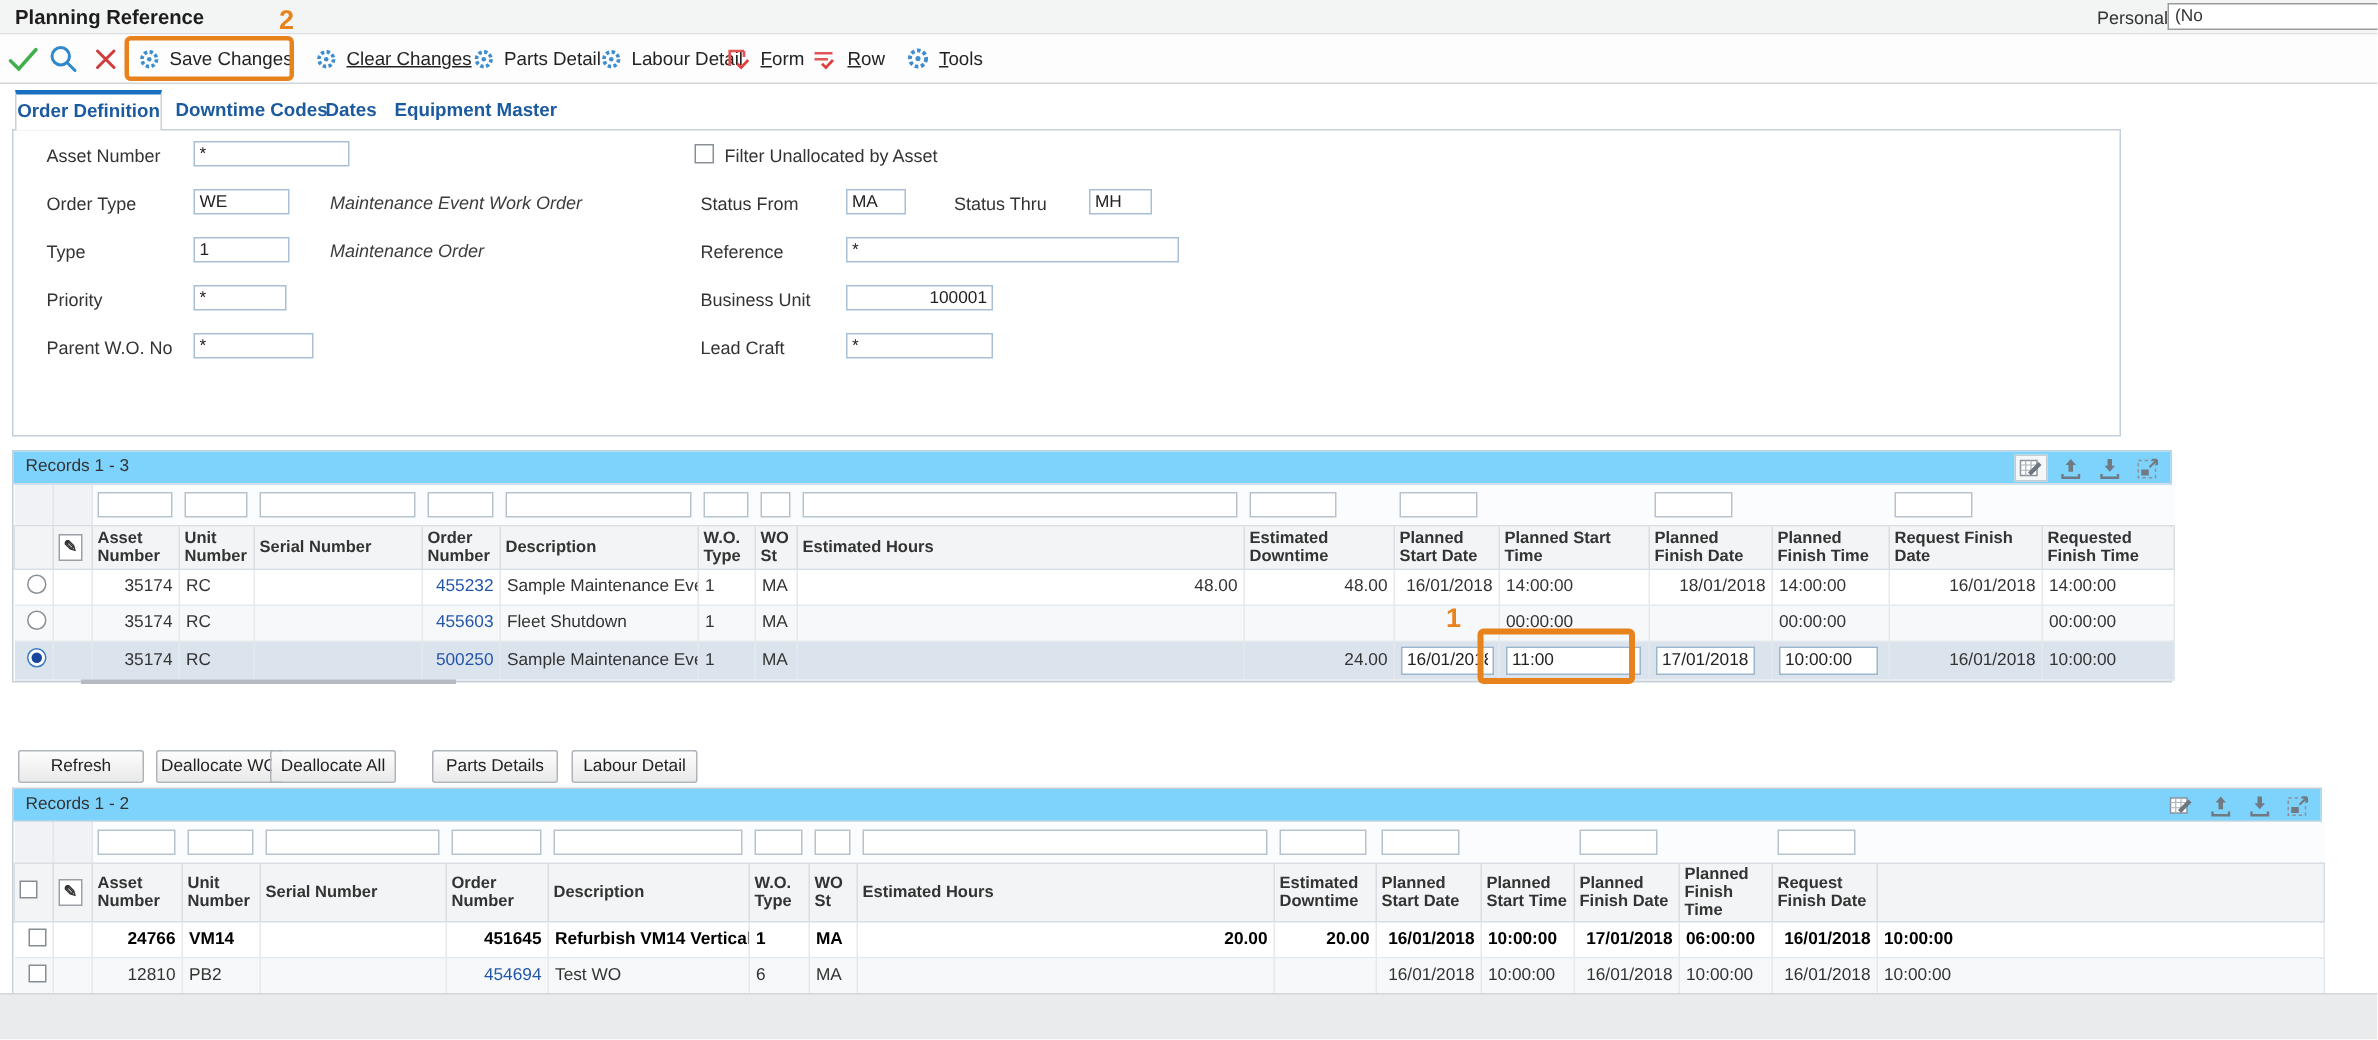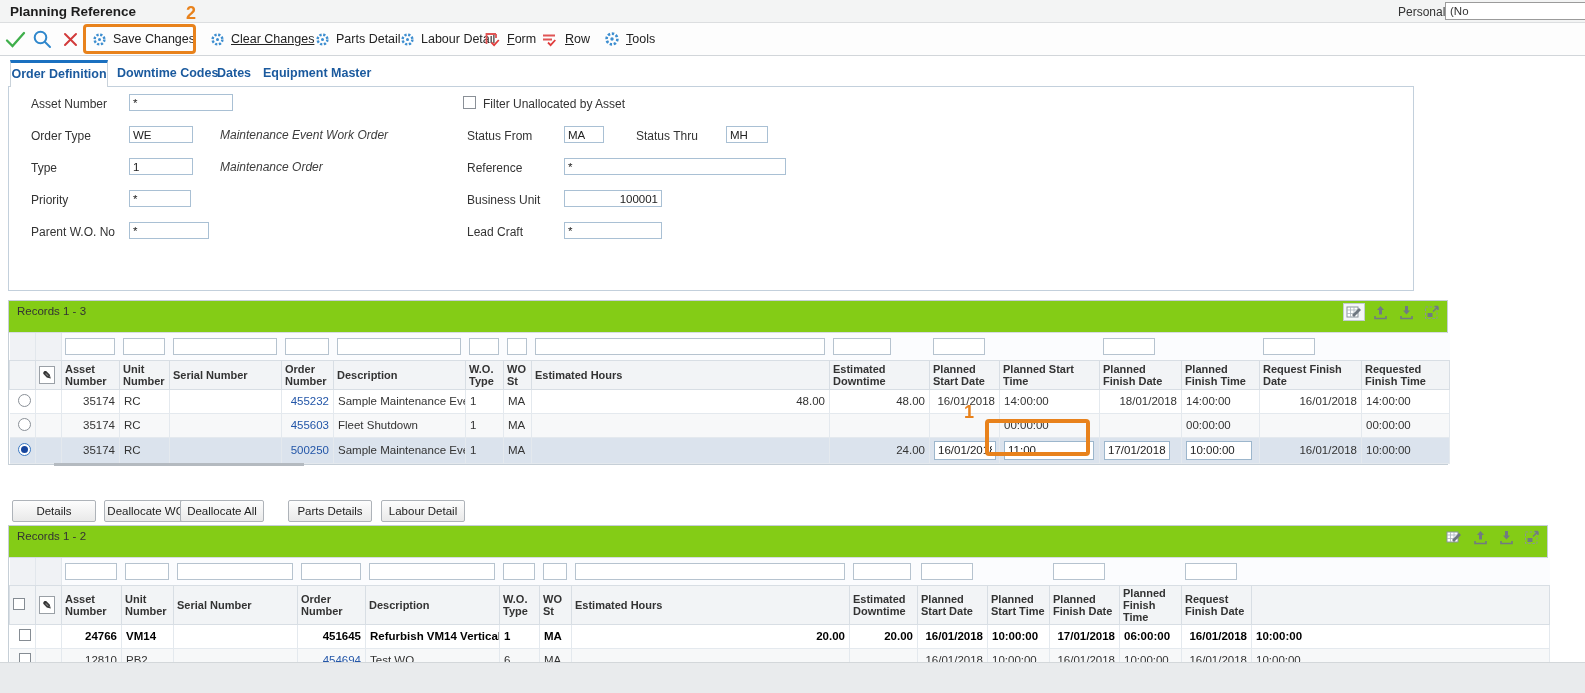--- a/index.html
+++ b/index.html
@@ -44,21 +44,21 @@
   .flabel { position:absolute; font-size:12px; color:#333; white-space:nowrap; }
   .fdesc  { position:absolute; font-size:12px; color:#3c3c3c; font-style:italic; white-space:nowrap; }
   .finp {
     position:absolute; height:17px; border:1px solid #a9c0d4; background:#fff;
     font-family:"Liberation Sans", sans-serif; font-size:11.5px; color:#222; padding:0 3px;
   }
   .fcheck { position:absolute; width:13px; height:13px; border:1px solid #8a9097; background:#fff; }
   
   .grid { position:absolute; border:1px solid #c6cfd7; background:#fff; }
   .grid-titlebar {
-    height:32px; background:#84cc16; border-bottom:1px solid #d6dce2;
+    height:22px; background:#7dd3fc; border-bottom:1px solid #d6dce2;
     font-size:11.5px; color:#333; padding:4px 6px 0 8px; position:relative;
   }
   .grid-icons { position:absolute; right:4px; top:2px; display:flex; align-items:center; gap:4px; }
   .gicon-btn { display:inline-flex; align-items:center; justify-content:center; width:22px; height:18px; }
   .gicon-btn.boxed { border:1px solid #c3cbd2; background:#f4f6f8; }
   table.gridtbl { border-collapse:collapse; table-layout:fixed; width:100%; font-size:11.5px; }
   .gridtbl td, .gridtbl th { overflow:hidden; white-space:nowrap; vertical-align:middle; }
   tr.qbe { height:27px; background:#fbfcfe; }
   tr.qbe td { border-bottom:1px solid #d8dee4; padding:0; }
   tr.qbe td.selqbe { background:#f0f2f5; border-right:1px solid #e2e7ec; }
@@ -373,21 +373,21 @@
       <td><input class="cell-inp" style="width: 66px;" value="17/01/2018"></td>
       <td><input class="cell-inp" style="width: 66px;" value="10:00:00"></td>
       <td class="num">16/01/2018</td>
       <td>10:00:00</td>
     </tr>
   </tbody>
     </table>
   <div class="hscroll"></div>
 </div>
 
-<button class="abtn" style="left:12px;">Details</button>
+<button class="abtn" style="left:12px;">Refresh</button>
 <button class="abtn" style="left:104px;">Deallocate WO</button>
 <button class="abtn" style="left:180px;">Deallocate All</button>
 <button class="abtn" style="left:288px;">Parts Details</button>
 <button class="abtn" style="left:381px;">Labour Detail</button>
 
 <div class="grid" style="left:8px; top:525px; width:1540px;">
   <div class="grid-titlebar">
     <span>Records 1 - 2</span>
     <span class="grid-icons">
       <span class="gicon-btn">

